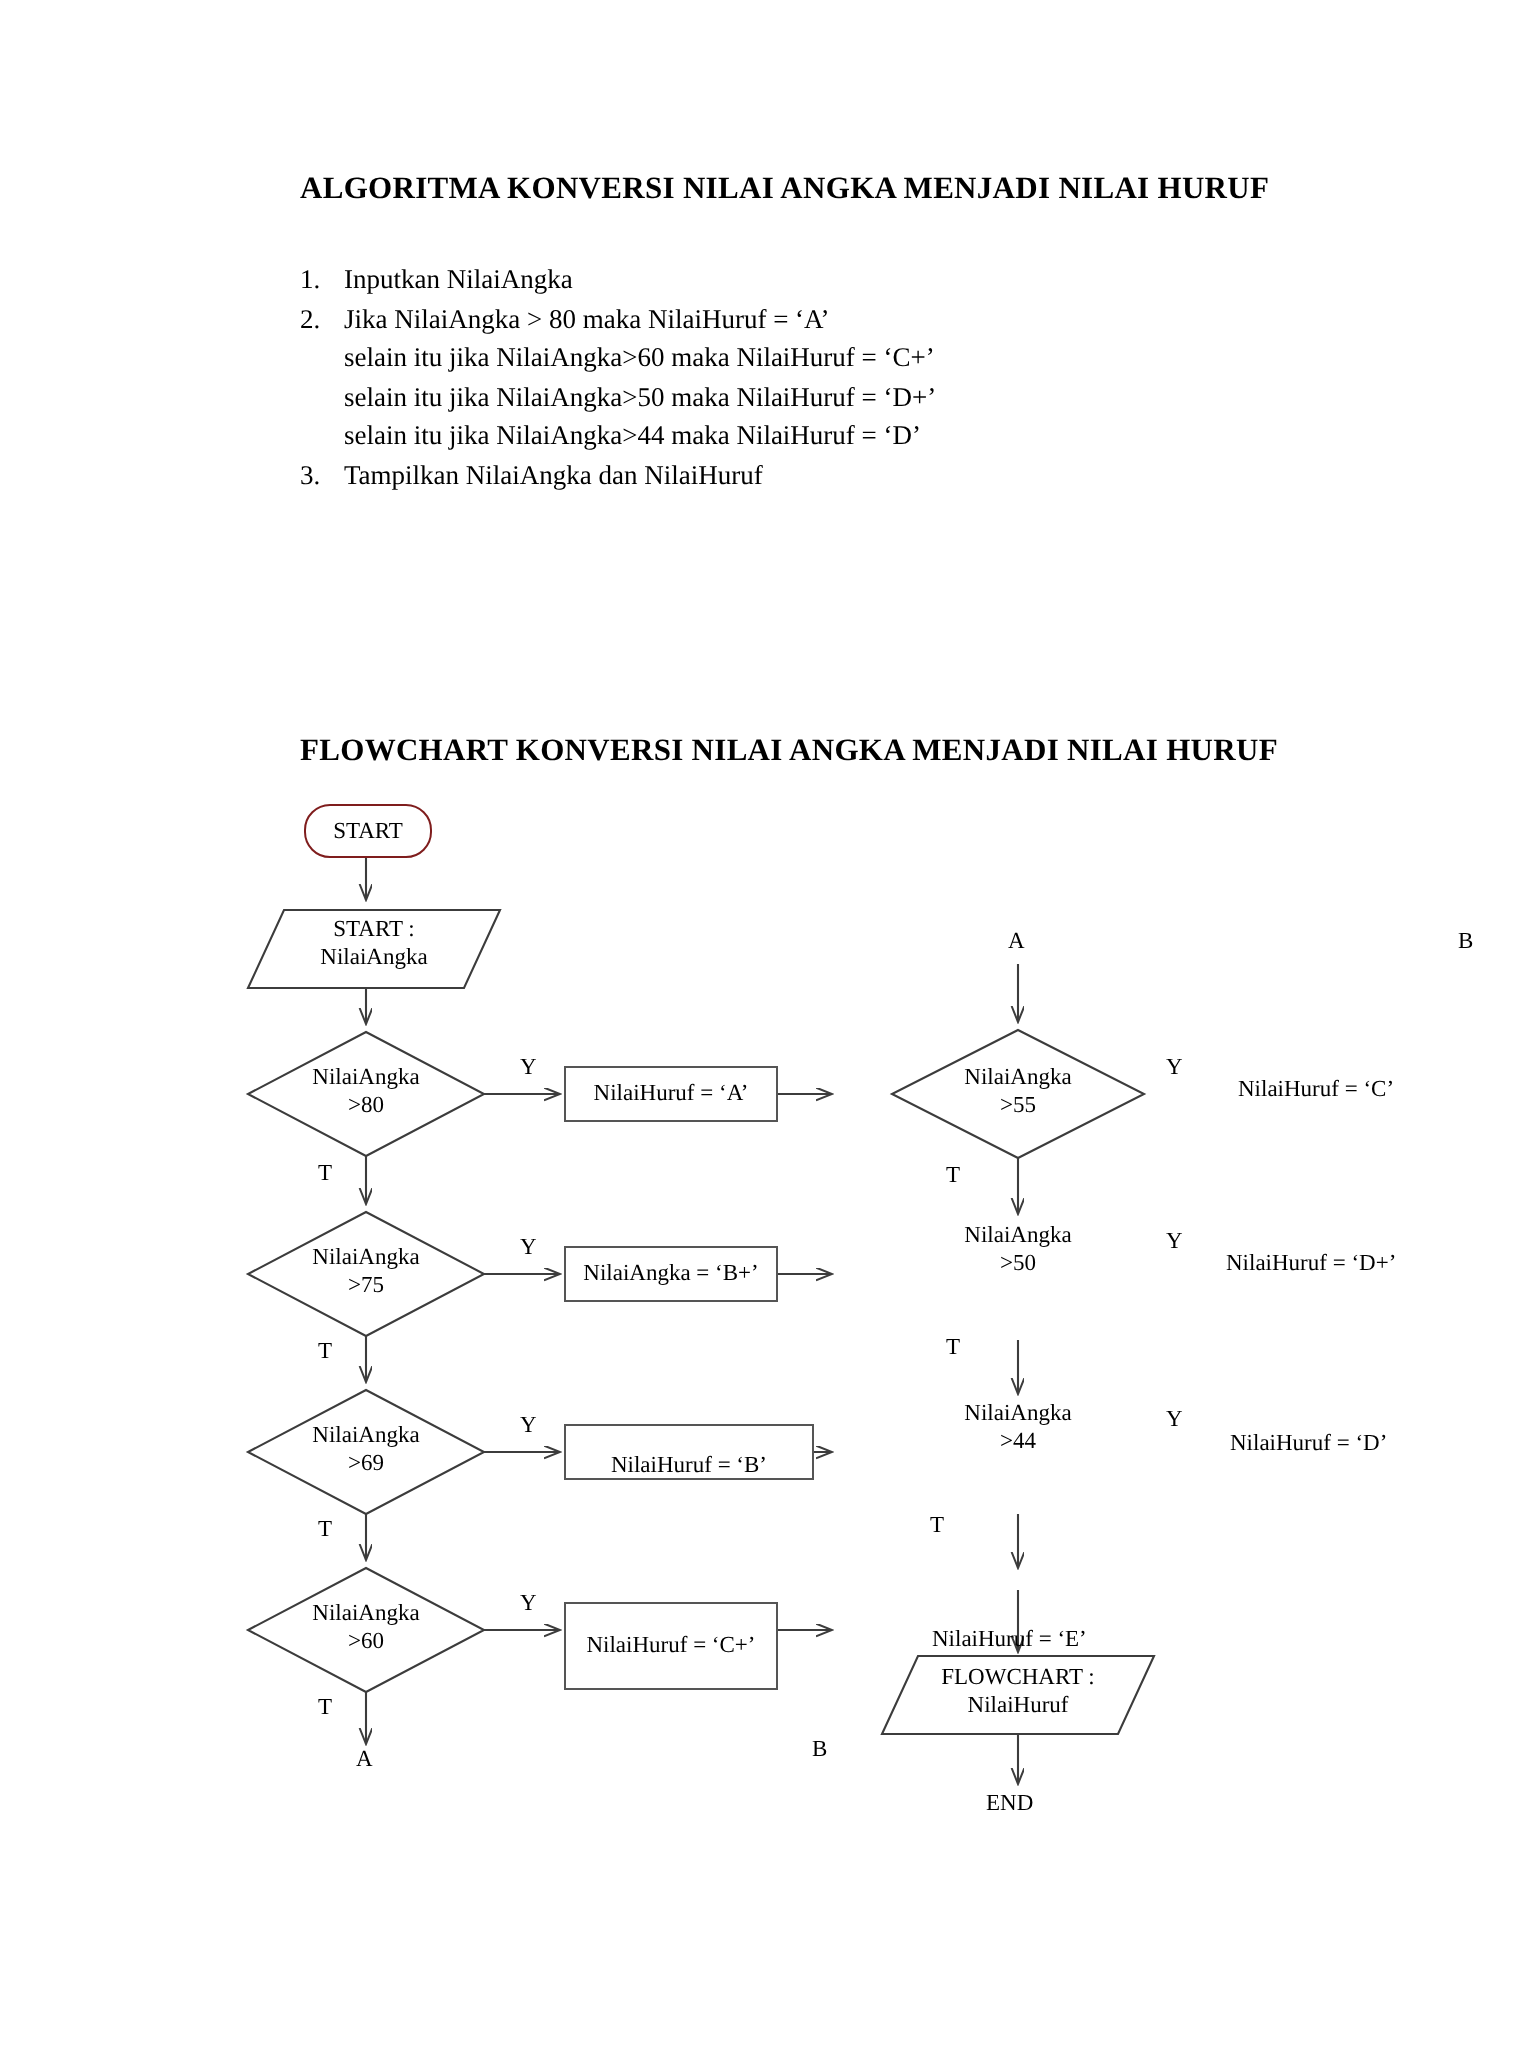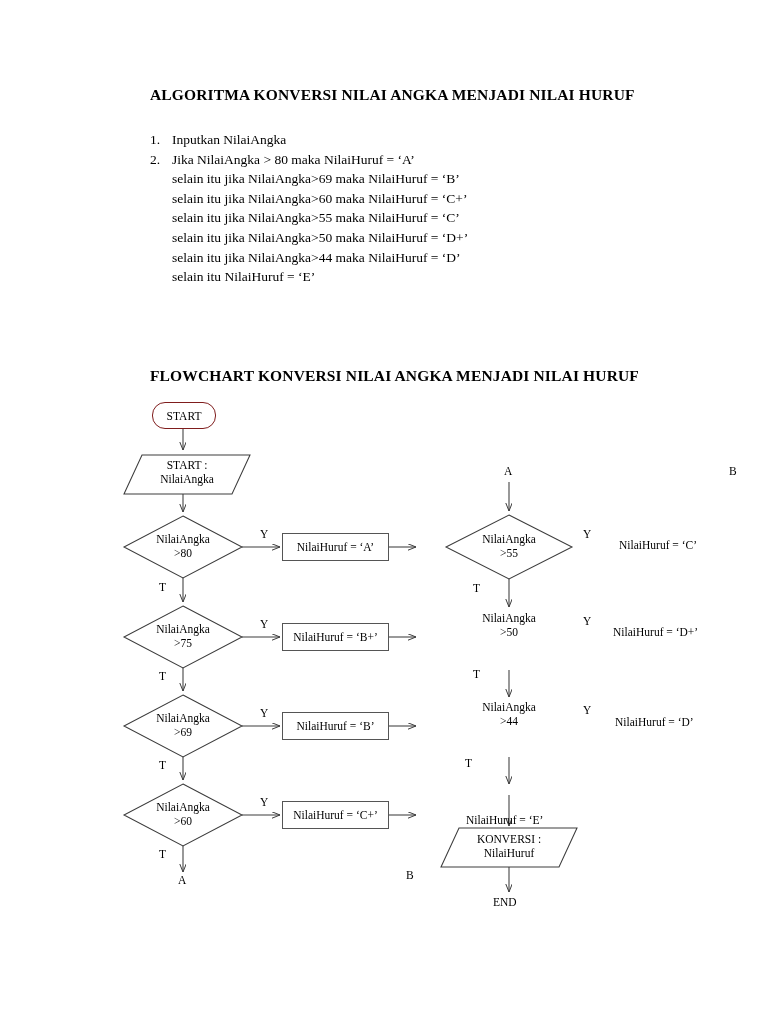--- a/index.html
+++ b/index.html
@@ -129,36 +129,30 @@
   <div class="doc-title">ALGORITMA KONVERSI NILAI ANGKA MENJADI NILAI HURUF</div>
 
   <div class="algo-list">
     <div class="algo-row">
       <span class="algo-num">1.</span><span>Inputkan NilaiAngka</span>
     </div>
     <div class="algo-row">
       <span class="algo-num">2.</span><span>Jika NilaiAngka &gt; 80 maka NilaiHuruf = ‘A’</span>
     </div>
     <div class="algo-row">
-      <span class="algo-indent"></span><span>selain itu jika NilaiAngka&gt;69 maka NilaiHuruf = ‘B’</span>
-    </div>
-    <div class="algo-row">
       <span class="algo-indent"></span><span>selain itu jika NilaiAngka&gt;60 maka NilaiHuruf = ‘C+’</span>
     </div>
     <div class="algo-row">
-      <span class="algo-indent"></span><span>selain itu jika NilaiAngka&gt;55 maka NilaiHuruf = ‘C’</span>
-    </div>
-    <div class="algo-row">
       <span class="algo-indent"></span><span>selain itu jika NilaiAngka&gt;50 maka NilaiHuruf = ‘D+’</span>
     </div>
     <div class="algo-row">
       <span class="algo-indent"></span><span>selain itu jika NilaiAngka&gt;44 maka NilaiHuruf = ‘D’</span>
     </div>
     <div class="algo-row">
-      <span class="algo-indent"></span><span>selain itu NilaiHuruf = ‘E’</span>
+      <span class="algo-num">3.</span><span>Tampilkan NilaiAngka dan NilaiHuruf</span>
     </div>
   </div>
 
   <div class="flow-title">FLOWCHART KONVERSI NILAI ANGKA MENJADI NILAI HURUF</div>
 
   <svg class="shape-layer" viewBox="0 0 768 1024" xmlns="http://www.w3.org/2000/svg">
     <defs>
       <marker id="arr" markerWidth="9" markerHeight="9" refX="8" refY="3.2" orient="auto" markerUnits="userSpaceOnUse">
         <path d="M0,0 L8,3.2 L0,6.4" fill="none" stroke="#3c3c3c" stroke-width="1"></path>
       </marker>
@@ -236,26 +230,26 @@
   </div>
   <div class="node-label" style="left:101px; top:801px; width:100px;">
     <div>NilaiAngka</div>
     <div>&gt;60</div>
   </div>
 
   <div class="proc-box" style="left:250px; top:533px; width:107px; height:28px;text-align:right;">
     <span>NilaiHuruf = ‘A’</span>
   </div>
   <div class="proc-box" style="left:250px; top:623px; width:107px; height:28px;">
-    <span>NilaiHuruf = ‘B+’</span>
-  </div>
-  <div class="proc-box" style="left:250px; top:712px; width:107px; height:28px;">
+    <span>NilaiAngka = ‘B+’</span>
+  </div>
+  <div class="proc-box" style="left:250px; top:712px; width:125px; height:28px;align-items:flex-end;">
     <span>NilaiHuruf = ‘B’</span>
   </div>
-  <div class="proc-box" style="left:250px; top:801px; width:107px; height:28px;">
+  <div class="proc-box" style="left:250px; top:801px; width:107px; height:44px;">
     <span>NilaiHuruf = ‘C+’</span>
   </div>
 
   <div class="branch-label" style="left:228px; top:528px;">Y</div>
   <div class="branch-label" style="left:228px; top:618px;">Y</div>
   <div class="branch-label" style="left:228px; top:707px;">Y</div>
   <div class="branch-label" style="left:228px; top:796px;">Y</div>
 
   <div class="branch-label" style="left:127px; top:581px;">T</div>
   <div class="branch-label" style="left:127px; top:670px;">T</div>
@@ -289,19 +283,19 @@
   <div class="branch-label" style="left:441px; top:582px;">T</div>
   <div class="branch-label" style="left:441px; top:668px;">T</div>
   <div class="branch-label" style="left:433px; top:757px;">T</div>
 
   <div class="free-text" style="left:587px; top:539px;">NilaiHuruf = ‘C’</div>
   <div class="free-text" style="left:581px; top:626px;">NilaiHuruf = ‘D+’</div>
   <div class="free-text" style="left:583px; top:716px;text-align:center;">NilaiHuruf = ‘D’</div>
   <div class="free-text" style="left:434px; top:814px;">NilaiHuruf = ‘E’</div>
 
   <div class="node-label" style="left:427px; top:833px; width:100px;">
-    <div>KONVERSI :</div>
+    <div>FLOWCHART :</div>
     <div>NilaiHuruf</div>
   </div>
 
   <div class="conn-label" style="left:461px; top:896px;">END</div>
 
 </div>
 
 </body></html>

